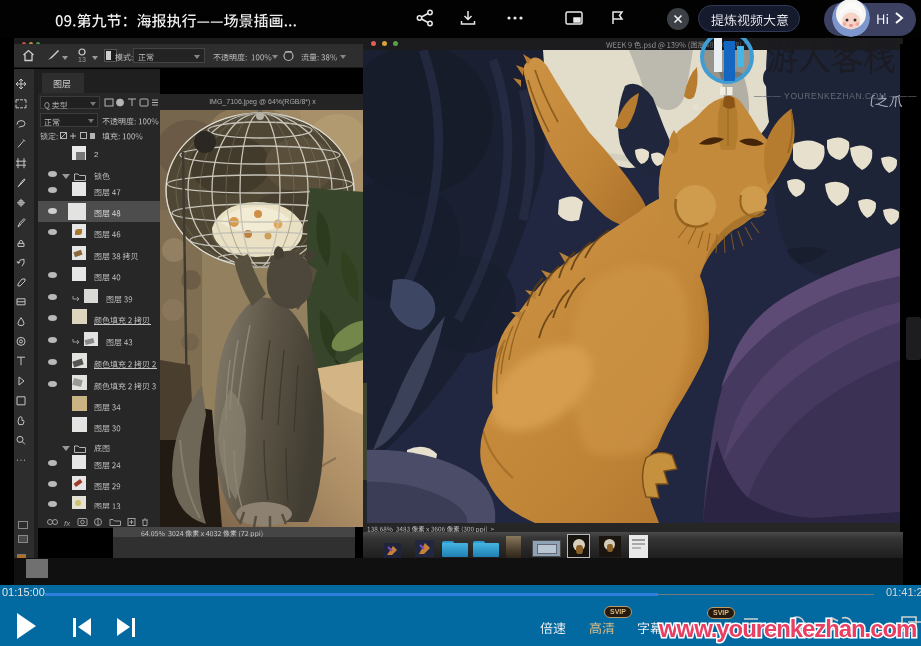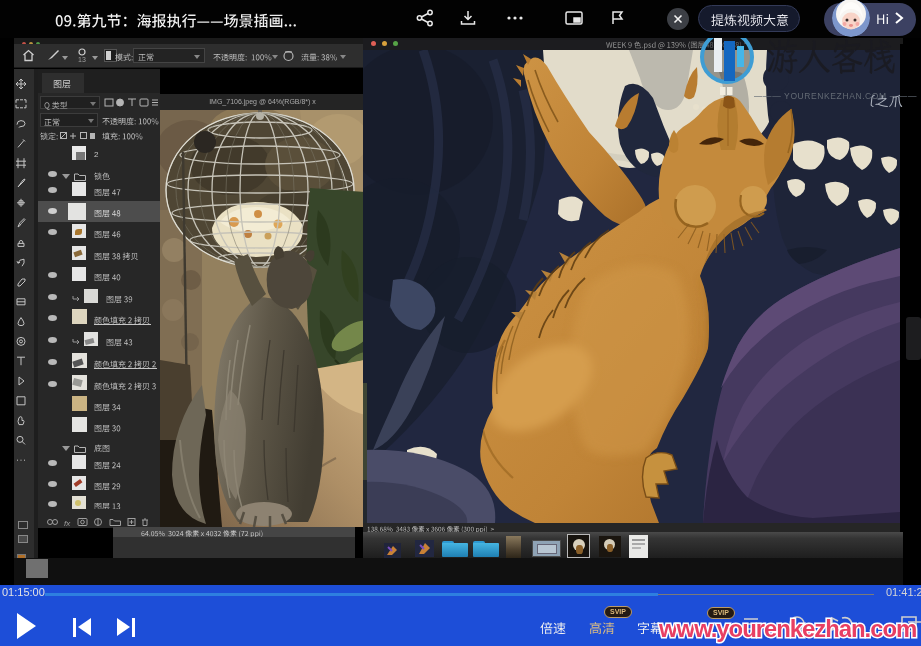--- a/index.html
+++ b/index.html
@@ -806,21 +806,21 @@
     <div class="abs" style="left:876px;top:9px;">
         <svg width="14" height="19" viewBox="0 0 14 19" style="display:block;overflow:visible;">
           <path d="M1.3 15.1H2.5V10.6H7V15.1H8.2V5.6H7V9.5H2.5V5.6H1.3Z M10.7 15.1H11.9V8H10.7ZM11.3 6.6C11.7 6.6 12.1 6.3 12.1 5.8C12.1 5.3 11.7 5 11.3 5C10.8 5 10.5 5.3 10.5 5.8C10.5 6.3 10.8 6.6 11.3 6.6Z" fill="#ffffff"></path>
         </svg>
       </div>
     <svg class="abs" style="left:893px;top:11px;" width="12" height="14" viewBox="0 0 12 14">
         <path d="M3 2 L9 7 L3 12" stroke="#fff" stroke-width="2" fill="none"></path>
       </svg>
   </div>
 
-  <div class="abs" id="controls" style="left:0;top:585px;width:921px;height:61px;background:#1d4ed8;padding-left:40px;">
+  <div class="abs" id="controls" style="left:0;top:585px;width:921px;height:61px;background:#0369a1;padding-left:40px;">
     <div class="abs" style="left:2px;top:1px;color:#e3e3e3;font-size:11px;">01:15:00</div>
     <div class="abs" style="left:45px;top:8px;width:613px;height:2.5px;background:#2e7fe0;"></div>
     <div class="abs" style="left:658px;top:9px;width:216px;height:1px;background:#7a7a7a;"></div>
     <div class="abs" style="left:886px;top:1px;color:#d5d5d5;font-size:11px;white-space:nowrap;">01:41:2</div>
 
     <div class="abs" style="left:17px;top:28px;width:0;height:0;border-left:19px solid #fff;border-top:13.5px solid transparent;border-bottom:13.5px solid transparent;"></div>
 
     <div class="abs" style="left:73px;top:33px;width:3px;height:19px;background:#fff;"></div>
     <div class="abs" style="left:78px;top:33px;width:0;height:0;border-right:13px solid #fff;border-top:9.5px solid transparent;border-bottom:9.5px solid transparent;"></div>
 

